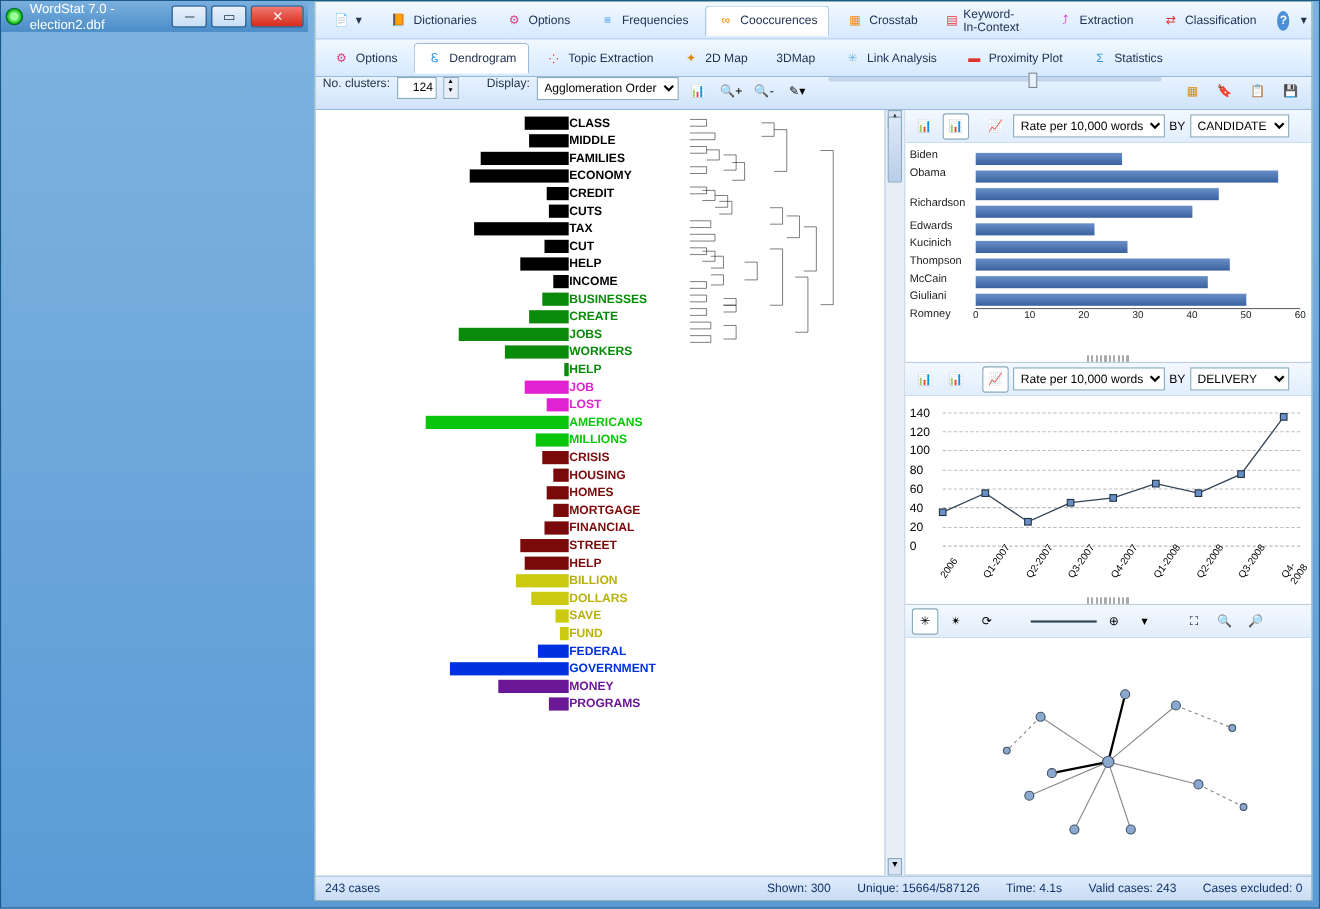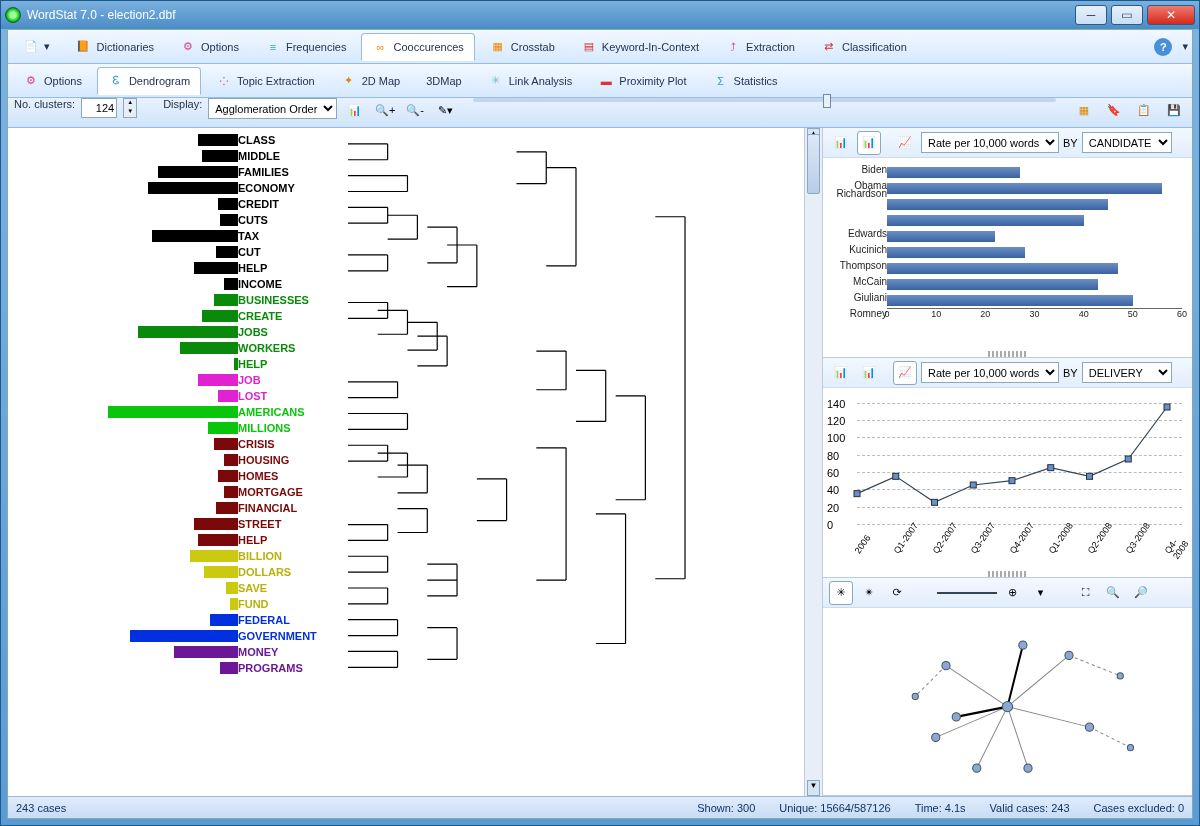--- a/index.html
+++ b/index.html
@@ -1,17 +1,17 @@
 <!DOCTYPE html>
 <html><head>
 <meta charset="utf-8">
 <style>
 * { box-sizing: border-box; margin: 0; padding: 0; font-family: "Segoe UI", Tahoma, sans-serif; font-size: 11px; }
 body { background: #5b9bd5; width: 1200px; height: 826px; overflow: hidden; }
-.window { position: absolute; inset: 0; border: 1px solid #1a5a8a; background: linear-gradient(#7eb3e0,#5b9bd5); display: flex; flex-direction: column; }
+.window { position: absolute; inset: 0; border: 1px solid #1a5a8a; background: linear-gradient(#7eb3e0,#5b9bd5); display: flex; flex-direction: row; }
 .titlebar { height: 28px; display: flex; align-items: center; padding: 0 4px; background: linear-gradient(#7bb0de,#4a8cc7); color: #fff; }
 .titlebar .ticon { width: 16px; height: 16px; background: radial-gradient(circle,#9f9 30%,#0a0 70%); border-radius: 50%; border:1px solid #063; margin-right: 6px; }
 .title { font-size: 12px; flex:1; }
 .winbtns { display:flex; gap:4px; }
 .winbtn { width: 32px; height: 20px; border:1px solid #2a5a8a; border-radius: 3px; display:flex; align-items:center; justify-content:center; background: linear-gradient(#e8f0fa,#c8dff5); font-size:12px; color:#234; cursor:pointer; }
 .winbtn.close { background: linear-gradient(#f07a70,#d42a1a); width:48px; color:#fff; }
 
 .outer { flex:1; margin: 0 6px 6px 6px; background:#fff; border:1px solid #8aa; display:flex; flex-direction:column; }
 
 .tabs1,.tabs2 { display:flex; align-items:center; background: linear-gradient(#f2f8ff,#d6e9ff); border-bottom:1px solid #9bd; height:34px; padding:0 4px; gap:4px; }
@@ -41,21 +41,21 @@
 .vscroll { width:18px; background:#e8eef8; border-left:1px solid #bcd; position:relative;}
 .vscroll .thumb{ position:absolute; top:6px; left:2px; right:2px; height:60px; background:linear-gradient(#dde8f8,#b8cde8); border:1px solid #8ab; border-radius:2px;}
 .vscroll .arr{position:absolute;left:2px;right:2px;height:16px;background:#d8e4f4;border:1px solid #8ab;text-align:center;font-size:8px;}
 
 .right { width:370px; border-left:1px solid #bcd; display:flex; flex-direction:column; }
 .panel { border-bottom:1px solid #bcd; display:flex; flex-direction:column; }
 .ptoolbar { height:30px; display:flex; align-items:center; gap:4px; padding:0 6px; background: linear-gradient(#f2f8ff,#e2eefc); border-bottom:1px solid #cde; }
 .ptoolbar select{font-size:11px;}
 .chartarea { flex:1; position:relative; padding:6px 10px 6px 64px; }
 .hbar-row { display:flex; align-items:center; height:16px; gap:4px;}
-.hbar-lbl { position:absolute; left:4px; width:60px; text-align:right; font-size:10px; color:#222;}
+.hbar-lbl { position:absolute; left:4px; width:60px; font-size:10px; color:#222;}
 .hbar { height:11px; background: linear-gradient(#6a8fc7,#3a62a0); }
 .hr-drag { height:6px; background:repeating-linear-gradient(90deg,#aaa 0 2px,transparent 2px 4px); cursor:ns-resize; margin:0 auto; width:40px;}
 .xaxis { position:relative; height:16px; border-top:1px solid #666; margin-left:0;}
 .xtick{position:absolute;font-size:9px;color:#222;transform:translateX(-50%);}
 
 .linearea { flex:1; position:relative; padding:6px 10px 6px 34px; }
 .ygrid { position:absolute; left:34px; right:10px; border-top:1px dashed #bbb; font-size:9px; }
 .ygrid span{position:absolute;left:-30px;top:-6px;}
 .xaxis2 { position:absolute; left:30px; right:6px; bottom:4px; height:34px;}
 .xtick2 { position:absolute; font-size:9px; transform:rotate(-55deg) translate(-16px,6px); transform-origin:left top;}
@@ -382,21 +382,21 @@
           <div class="chartarea" id="barchart">
               <div class="hbar-row">
                 <div class="hbar-lbl" style="top:6px">Biden</div>
                 <div class="hbar" style="width:45%"></div>
               </div>
               <div class="hbar-row">
                 <div class="hbar-lbl" style="top:22px">Obama</div>
                 <div class="hbar" style="width:93.33333333333333%"></div>
               </div>
               <div class="hbar-row">
-                <div class="hbar-lbl" style="top:30px">Richardson</div>
+                <div class="hbar-lbl" style="top:49px">Richardson</div>
                 <div class="hbar" style="width:75%"></div>
               </div>
               <div class="hbar-row">
                 <div class="hbar-lbl" style="top:70px">Edwards</div>
                 <div class="hbar" style="width:66.66666666666666%"></div>
               </div>
               <div class="hbar-row">
                 <div class="hbar-lbl" style="top:86px">Kucinich</div>
                 <div class="hbar" style="width:36.666666666666664%"></div>
               </div>

